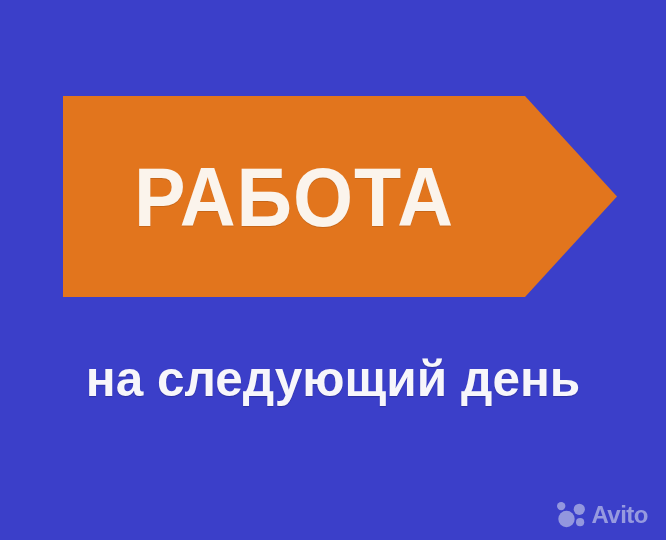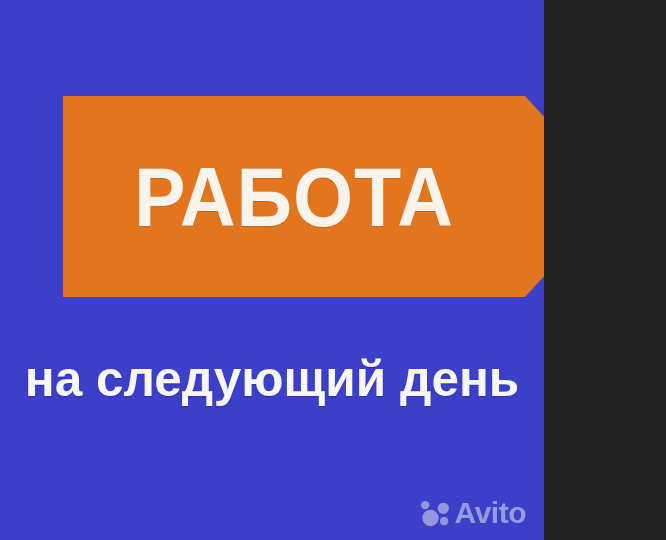--- a/index.html
+++ b/index.html
@@ -2,21 +2,21 @@
 <html><head>
 <meta charset="utf-8">
 <style>
   html, body {
     margin: 0;
     padding: 0;
     background: #222;
   }
   #poster {
     position: relative;
-    width: 544px;
+    width: 666px;
     height: 540px;
     overflow: hidden;
     background: #3b3fc9;
     font-family: "Liberation Sans", "DejaVu Sans", sans-serif;
     user-select: none;
   }
   
   #arrow-banner {
     position: absolute;
     left: 63px;
@@ -78,21 +78,21 @@
     gap: 5px;
     opacity: 0.62;
   }
   #avito-mark {
     display: block;
     width: 30px;
     height: 27px;
   }
   #avito-wordmark {
     color: #cfd2ee;
-    font-size: 30px;
+    font-size: 24px;
     font-weight: 700;
     line-height: 1;
     letter-spacing: -0.5px;
   }
 </style>
 </head>
 <body>
 
 <div id="poster">
 

